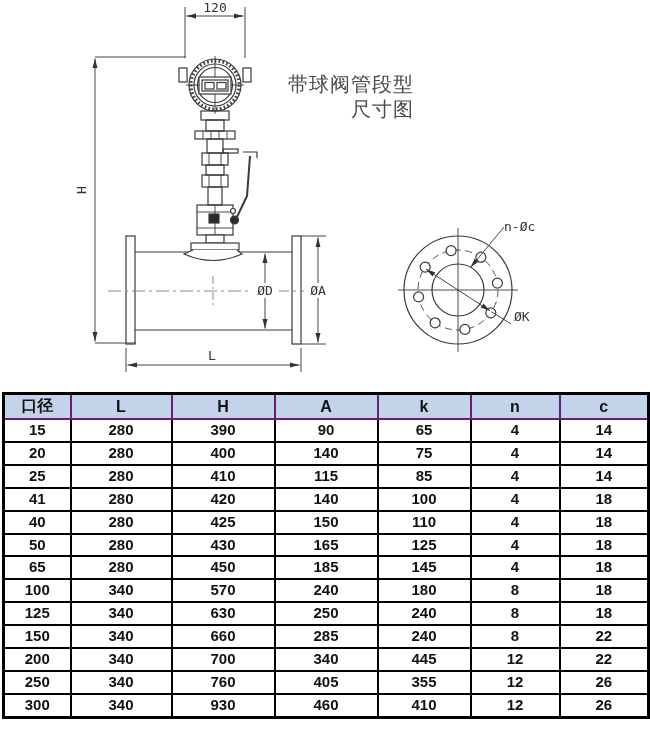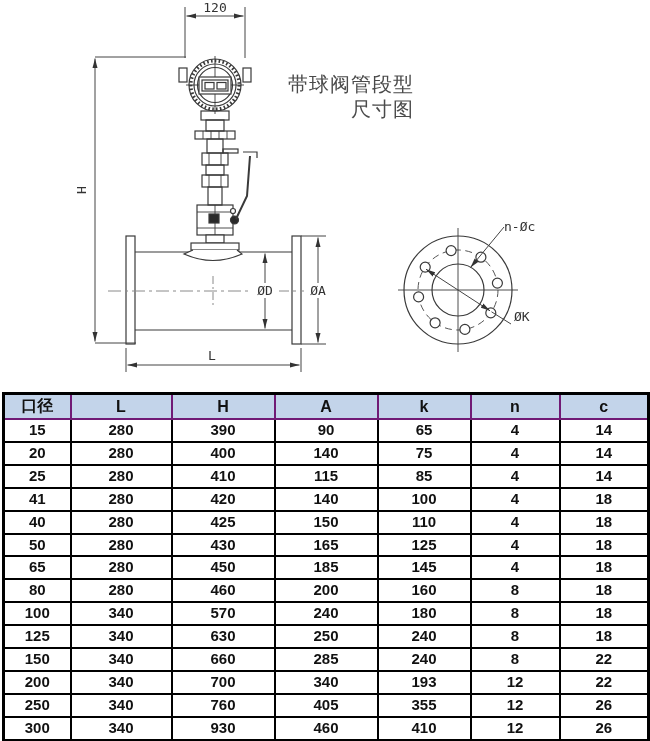--- a/index.html
+++ b/index.html
@@ -234,29 +234,20 @@
         <tr>
           <td>65</td>
           <td>280</td>
           <td>450</td>
           <td>185</td>
           <td>145</td>
           <td>4</td>
           <td>18</td>
         </tr>
         <tr>
-          <td>80</td>
-          <td>280</td>
-          <td>460</td>
-          <td>200</td>
-          <td>160</td>
-          <td>8</td>
-          <td>18</td>
-        </tr>
-        <tr>
           <td>100</td>
           <td>340</td>
           <td>570</td>
           <td>240</td>
           <td>180</td>
           <td>8</td>
           <td>18</td>
         </tr>
         <tr>
           <td>125</td>
@@ -274,21 +265,21 @@
           <td>285</td>
           <td>240</td>
           <td>8</td>
           <td>22</td>
         </tr>
         <tr>
           <td>200</td>
           <td>340</td>
           <td>700</td>
           <td>340</td>
-          <td>193</td>
+          <td>445</td>
           <td>12</td>
           <td>22</td>
         </tr>
         <tr>
           <td>250</td>
           <td>340</td>
           <td>760</td>
           <td>405</td>
           <td>355</td>
           <td>12</td>

